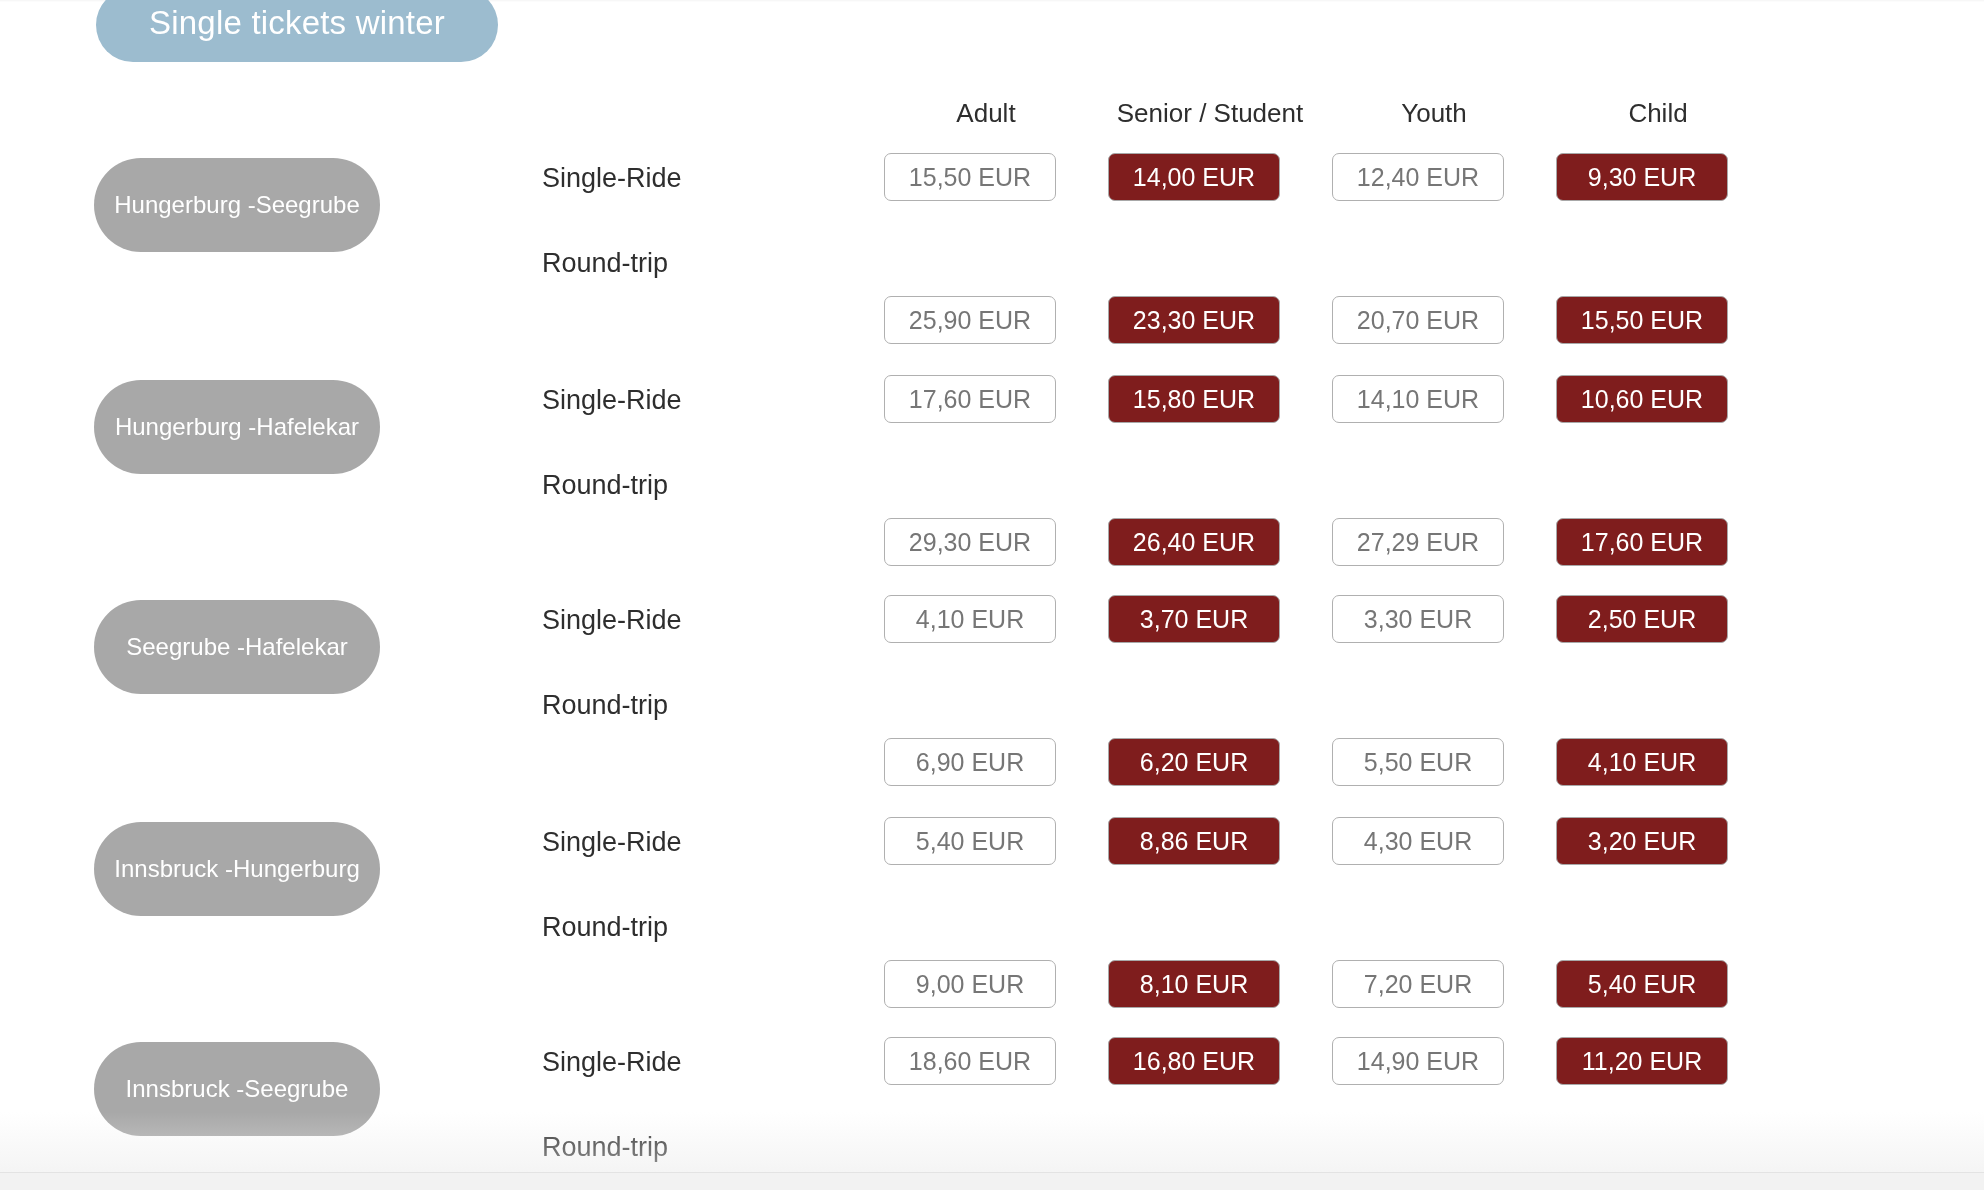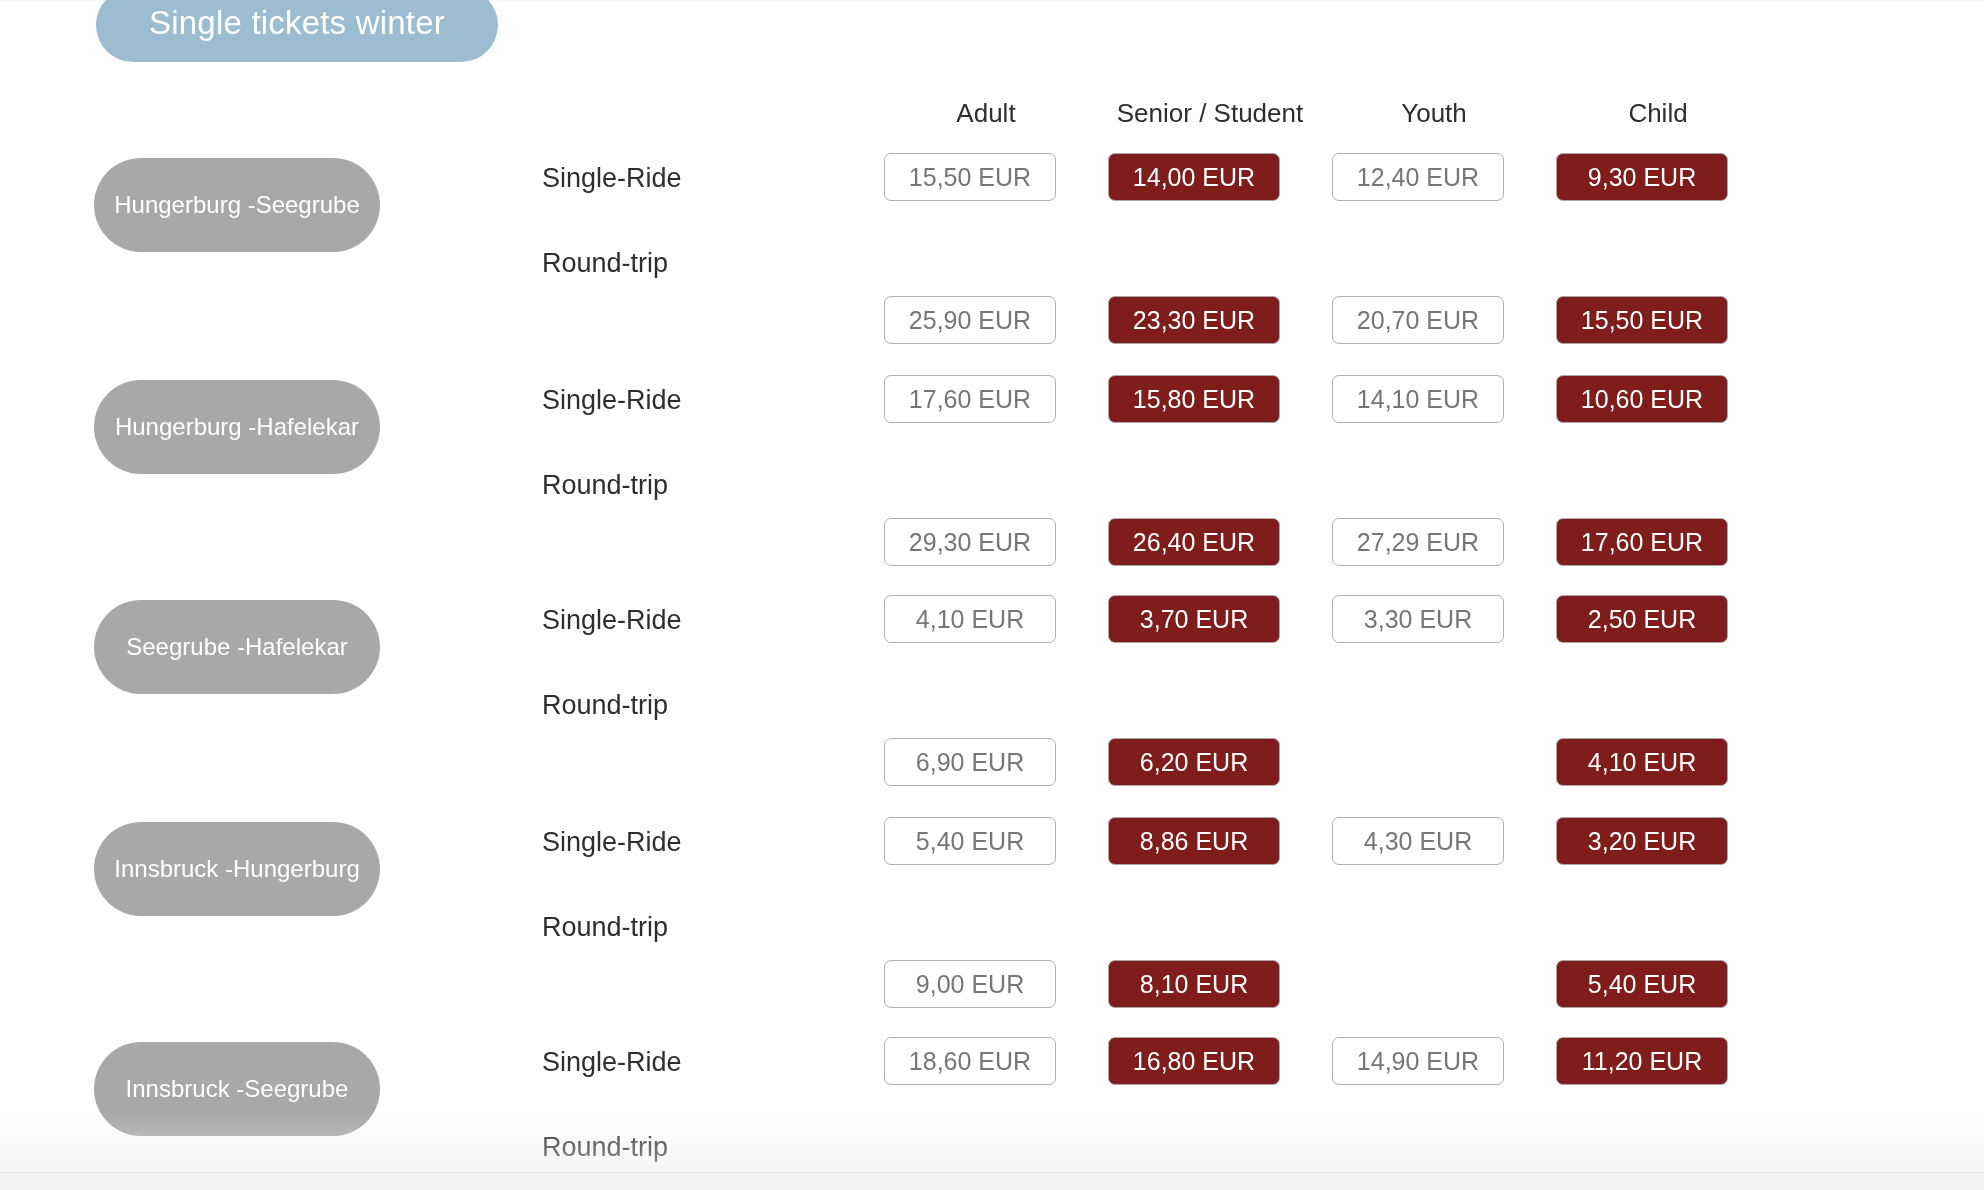--- a/index.html
+++ b/index.html
@@ -248,40 +248,42 @@
     <div class="ttype r1">Round-trip</div>
     <div class="price-row r0">
       <div class="price-pill light c0">4,10 EUR</div>
       <div class="price-pill dark  c1">3,70 EUR</div>
       <div class="price-pill light c2">3,30 EUR</div>
       <div class="price-pill dark  c3">2,50 EUR</div>
     </div>
     <div class="price-row r1">
       <div class="price-pill light c0">6,90 EUR</div>
       <div class="price-pill dark  c1">6,20 EUR</div>
+      <div class="price-pill light c2">5,50 EUR</div>
       <div class="price-pill dark  c3">4,10 EUR</div>
     </div>
   </div>
 
   <div class="group g3">
     <div class="route-pill">
       <span class="ln">Innsbruck -</span>
       <span class="ln">Hungerburg</span>
     </div>
     <div class="ttype r0">Single-Ride</div>
     <div class="ttype r1">Round-trip</div>
     <div class="price-row r0">
       <div class="price-pill light c0">5,40 EUR</div>
       <div class="price-pill dark  c1">8,86 EUR</div>
       <div class="price-pill light c2">4,30 EUR</div>
       <div class="price-pill dark  c3">3,20 EUR</div>
     </div>
     <div class="price-row r1">
       <div class="price-pill light c0">9,00 EUR</div>
       <div class="price-pill dark  c1">8,10 EUR</div>
+      <div class="price-pill light c2">7,20 EUR</div>
       <div class="price-pill dark  c3">5,40 EUR</div>
     </div>
   </div>
 
   <div class="group g4">
     <div class="route-pill">
       <span class="ln">Innsbruck -</span>
       <span class="ln">Seegrube</span>
     </div>
     <div class="ttype r0">Single-Ride</div>

